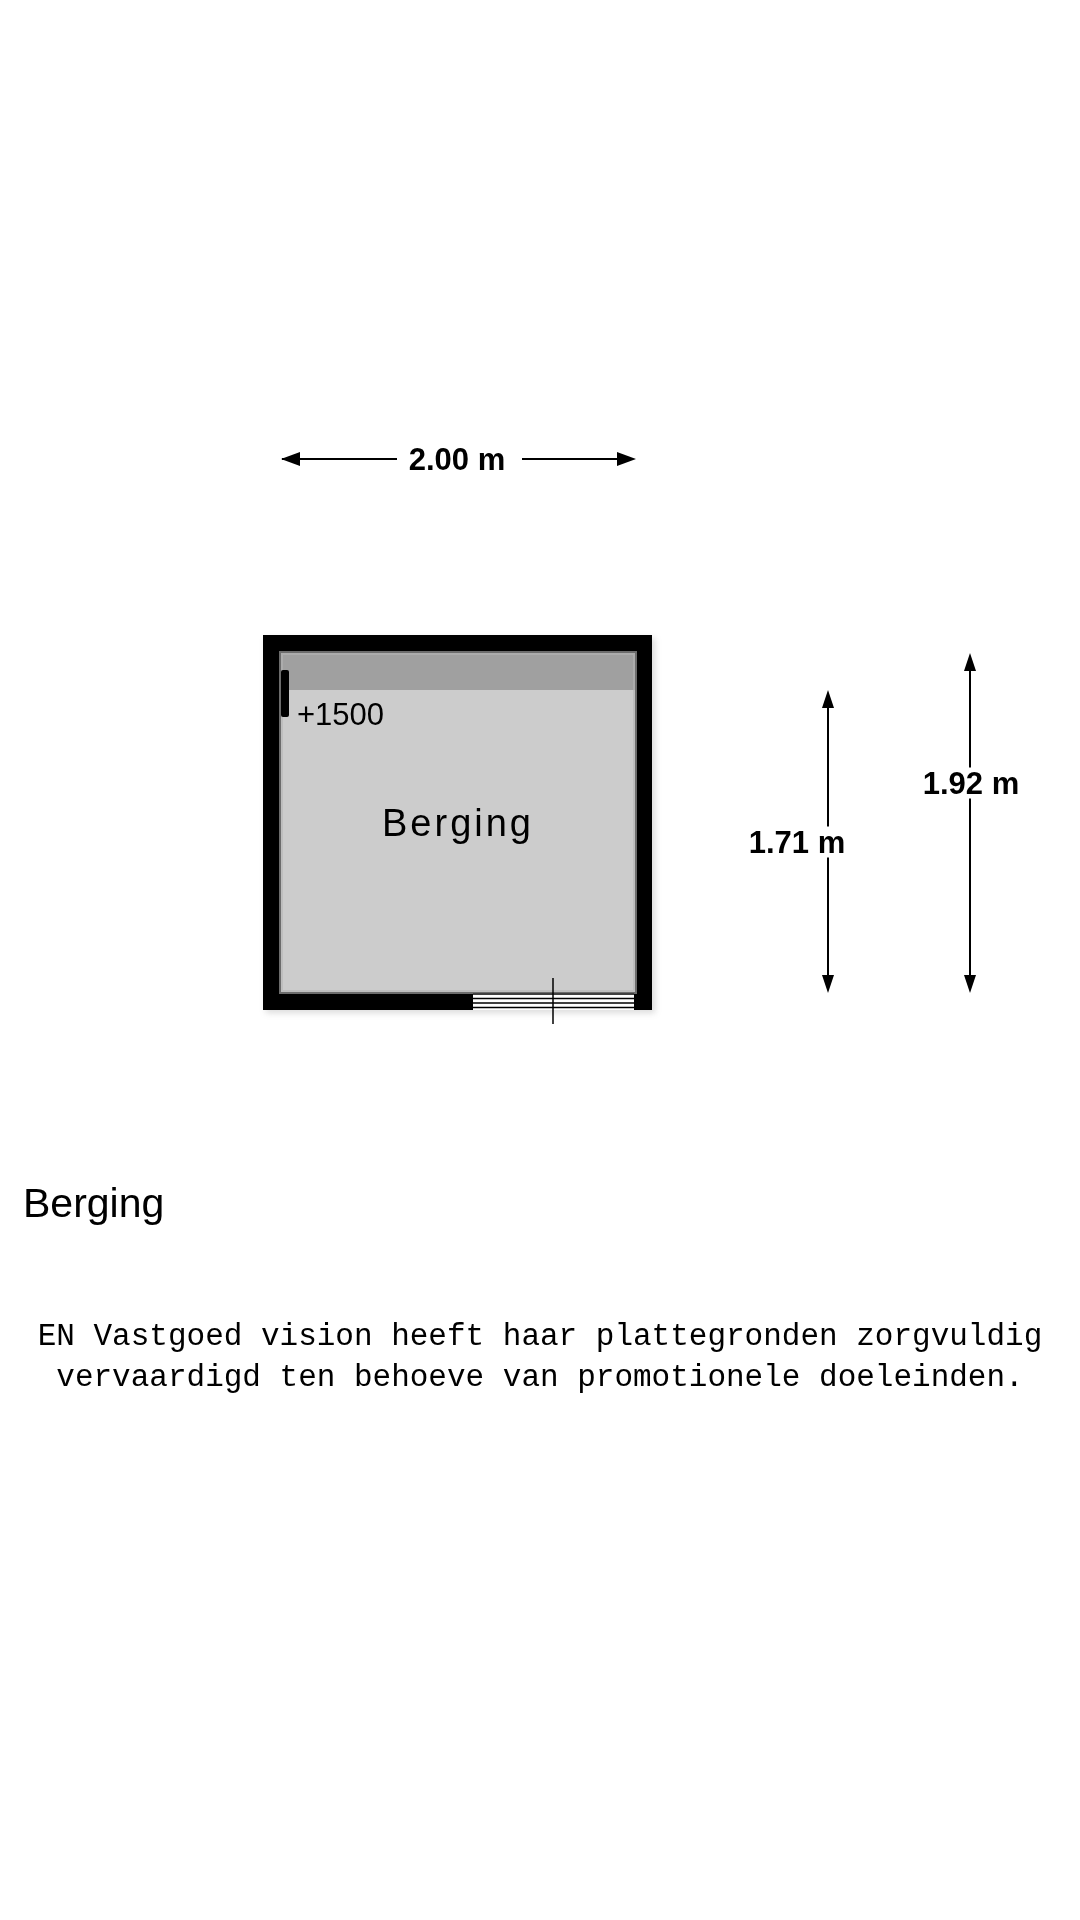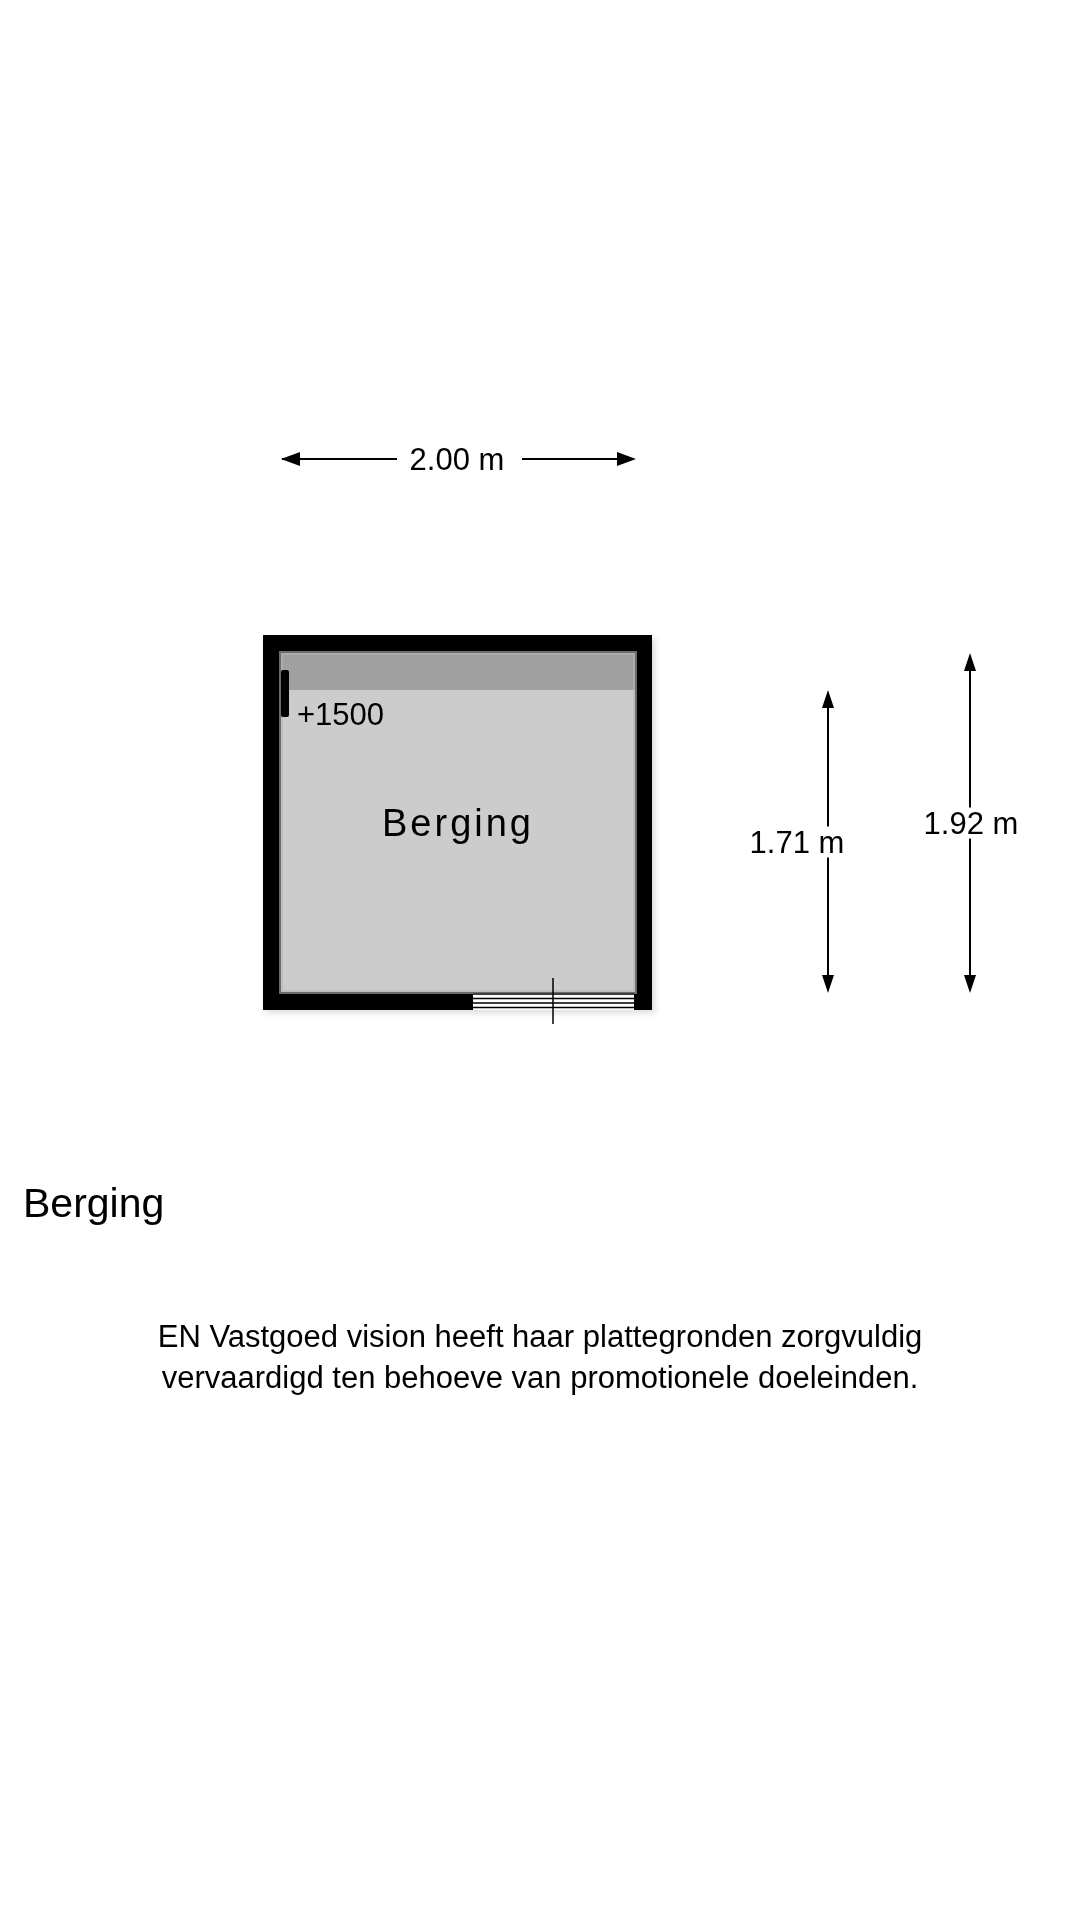--- a/index.html
+++ b/index.html
@@ -2,25 +2,25 @@
 <html><head>
 <meta charset="utf-8">
 <style>
   html, body { margin: 0; padding: 0; }
   body {
     width: 1080px; height: 1920px; background: #ffffff;
     position: relative; overflow: hidden;
     font-family: "Liberation Sans", sans-serif; color: #000;
   }
   svg.plan { position: absolute; left: 0; top: 0; }
-  .dim-label { position: absolute; font-size: 31px; line-height: 1; background: #fff; padding: 0 4px; transform: translate(-50%, -50%); white-space: nowrap; }
+  .dim-label { position: absolute; font-size: 31px; line-height: 1; background: #fff; padding: 0 4px; transform: translate(-50%, -50%); white-space: nowrap; font-weight: bold; }
   .room-name { position: absolute; font-size: 38px; letter-spacing: 3px; transform: translate(-50%, -50%); white-space: nowrap; }
   .level-label { position: absolute; font-size: 31px; white-space: nowrap; }
   .floor-title { position: absolute; left: 23px; top: 1180px; font-size: 41px; }
-  .disclaimer { position: absolute; left: 0; width: 1080px; top: 1317px; text-align: center; font-size: 31px; line-height: 40.5px; }
+  .disclaimer { position: absolute; left: 0; width: 1080px; top: 1317px; text-align: center; font-size: 31px; line-height: 40.5px; font-family: Liberation Mono, monospace; }
   .disclaimer div { white-space: nowrap; }
 </style>
 </head>
 <body>
 
 <svg class="plan" width="1080" height="1920" viewBox="0 0 1080 1920">
   <defs>
     <filter id="sh" x="-10%" y="-10%" width="120%" height="120%">
       <feGaussianBlur stdDeviation="3"></feGaussianBlur>
     </filter>
@@ -62,21 +62,21 @@
 
   <g>
     <line x1="970" y1="663" x2="970" y2="983" stroke="#000" stroke-width="2"></line>
     <polygon points="970,653 964,671 976,671" fill="#000"></polygon>
     <polygon points="970,993 964,975 976,975" fill="#000"></polygon>
   </g>
 </svg>
 
 <div class="dim-label" style="left:457px; top:459px;">2.00 m</div>
 <div class="dim-label" style="left:797px; top:842px;">1.71 m</div>
-<div class="dim-label" style="left:971px; top:823px;">1.92 m</div>
+<div class="dim-label" style="left:971px; top:783px;">1.92 m</div>
 
 <div class="level-label" style="left:297px; top:697px;">+1500</div>
 <div class="room-name" style="left:458px; top:823px;">Berging</div>
 
 <div class="floor-title">Berging</div>
 
 <div class="disclaimer">
   <div>EN Vastgoed vision heeft haar plattegronden zorgvuldig</div>
   <div>vervaardigd ten behoeve van promotionele doeleinden.</div>
 </div>

